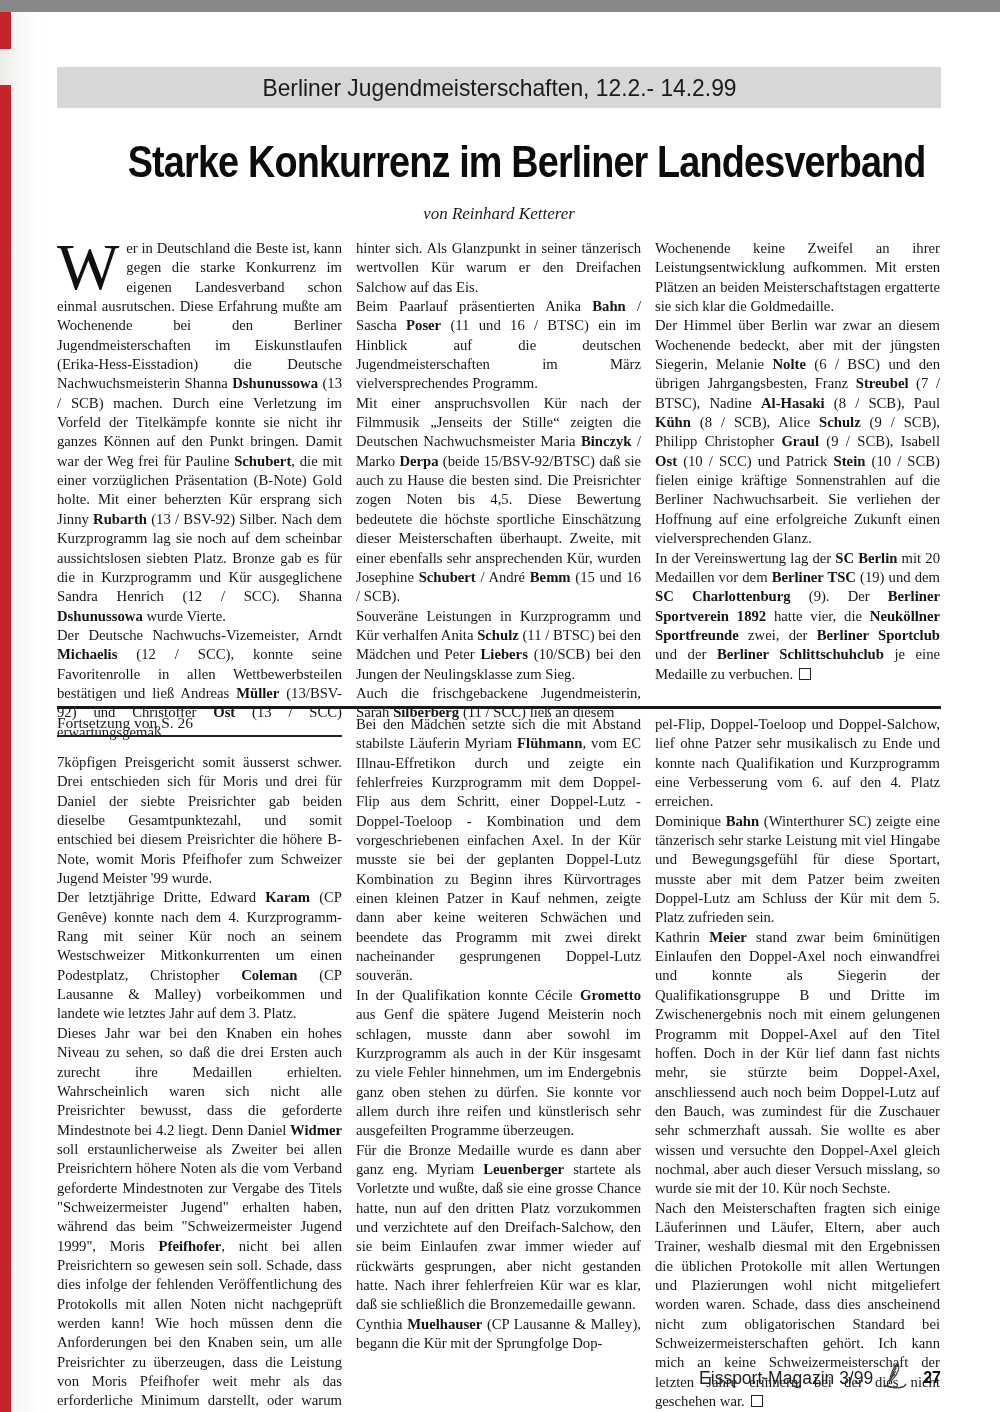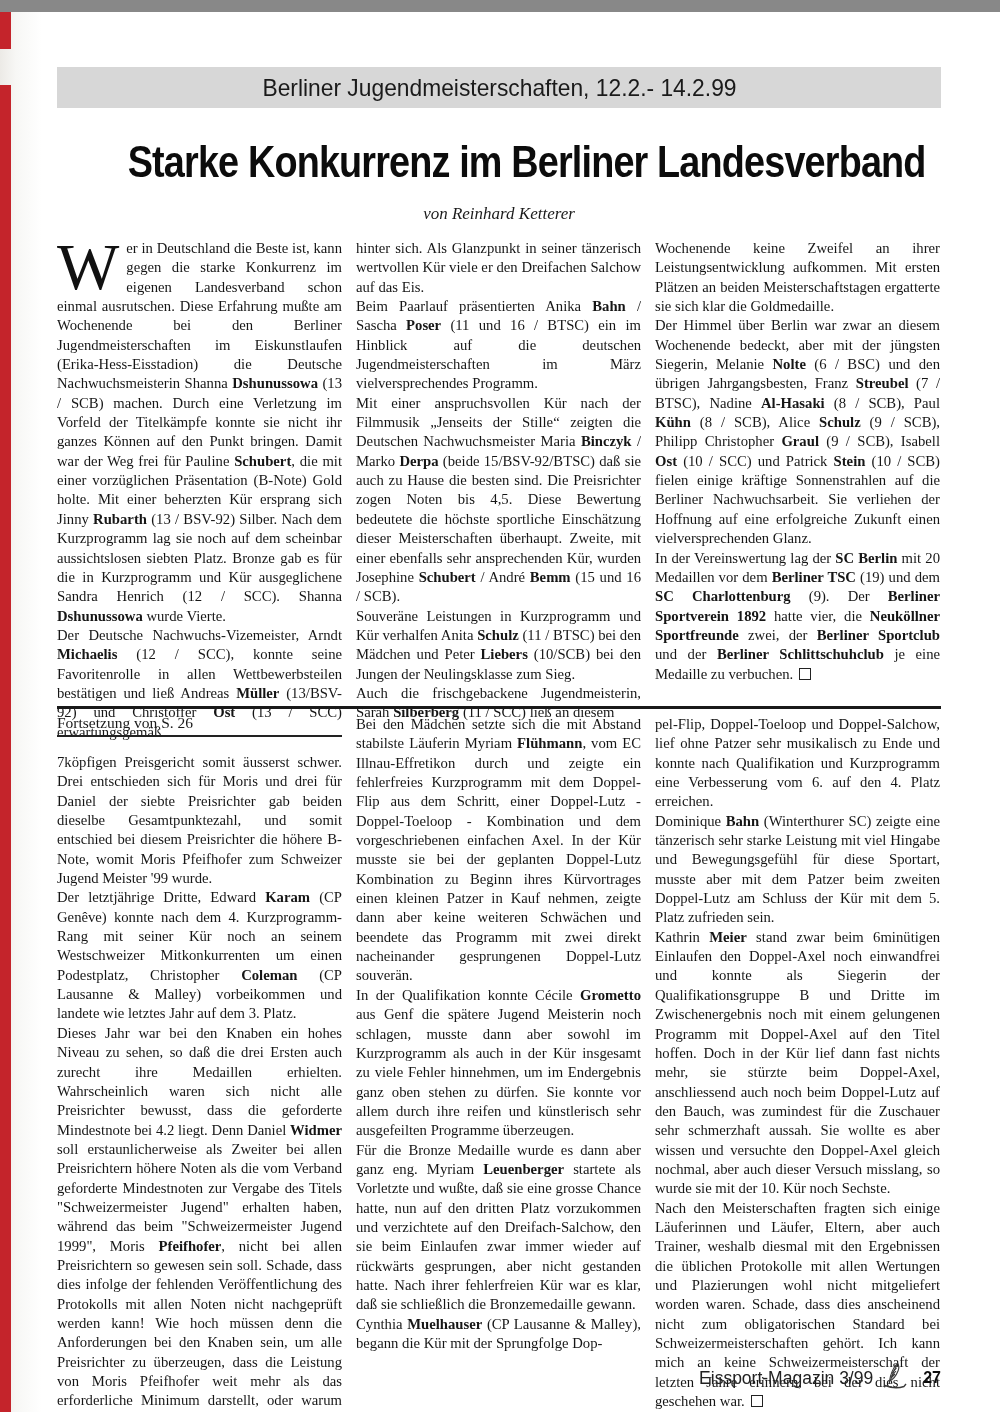--- a/index.html
+++ b/index.html
@@ -55,21 +55,21 @@
   </div>
 
   <div class="headline">Starke Konkurrenz im Berliner Landesverband</div>
   <div class="byline">von Reinhard Ketterer</div>
 
   <div class="col" style="left:57px;top:227px">
       <div class="para"><span class="dropcap">W</span>er in Deutschland die Beste ist, kann gegen die starke Konkurrenz im eigenen Landesverband schon einmal ausrutschen. Diese Erfahrung mußte am Wochenende bei den Berliner Jugendmeisterschaften im Eiskunstlaufen (Erika-Hess-Eisstadion) die Deutsche Nachwuchsmeisterin Shanna <b>Dshunussowa</b> (13 / SCB) machen. Durch eine Verletzung im Vorfeld der Titelkämpfe konnte sie nicht ihr ganzes Können auf den Punkt bringen. Damit war der Weg frei für Pauline <b>Schubert</b>, die mit einer vorzüglichen Präsentation (B-Note) Gold holte. Mit einer beherzten Kür ersprang sich Jinny <b>Rubarth</b> (13 / BSV-92) Silber. Nach dem Kurzprogramm lag sie noch auf dem scheinbar aussichtslosen siebten Platz. Bronze gab es für die in Kurzprogramm und Kür ausgeglichene Sandra Henrich (12 / SCC). Shanna <b>Dshunussowa</b> wurde Vierte.</div>
       <div class="para">Der Deutsche Nachwuchs-Vizemeister, Arndt <b>Michaelis</b> (12 / SCC), konnte seine Favoritenrolle in allen Wettbewerbsteilen bestätigen und ließ Andreas <b>Müller</b> (13/BSV-92) und Christoffer <b>Ost</b> (13 / SCC) erwartungsgemäß</div>
     </div>
   <div class="col" style="left:356px;top:227px">
-      <div class="para">hinter sich. Als Glanzpunkt in seiner tänzerisch wertvollen Kür viele er den Dreifachen Salchow auf das Eis.</div>
+      <div class="para">hinter sich. Als Glanzpunkt in seiner tänzerisch wertvollen Kür warum er den Dreifachen Salchow auf das Eis.</div>
       <div class="para">Beim Paarlauf präsentierten Anika <b>Bahn</b> / Sascha <b>Poser</b> (11 und 16 / BTSC) ein im Hinblick auf die deutschen Jugendmeisterschaften im März vielversprechendes Programm.</div>
       <div class="para">Mit einer anspruchsvollen Kür nach der Filmmusik „Jenseits der Stille“ zeigten die Deutschen Nachwuchsmeister Maria <b>Binczyk</b> / Marko <b>Derpa</b> (beide 15/BSV-92/BTSC) daß sie auch zu Hause die besten sind. Die Preisrichter zogen Noten bis 4,5. Diese Bewertung bedeutete die höchste sportliche Einschätzung dieser Meisterschaften überhaupt. Zweite, mit einer ebenfalls sehr ansprechenden Kür, wurden Josephine <b>Schubert</b> / André <b>Bemm</b> (15 und 16 / SCB).</div>
       <div class="para">Souveräne Leistungen in Kurzprogramm und Kür verhalfen Anita <b>Schulz</b> (11 / BTSC) bei den Mädchen und Peter <b>Liebers</b> (10/SCB) bei den Jungen der Neulingsklasse zum Sieg.</div>
       <div class="para">Auch die frischgebackene Jugendmeisterin, Sarah <b>Silberberg</b> (11 / SCC) ließ an diesem</div>
     </div>
   <div class="col" style="left:655px;top:227px">
       <div class="para">Wochenende keine Zweifel an ihrer Leistungsentwicklung aufkommen. Mit ersten Plätzen an beiden Meisterschaftstagen ergatterte sie sich klar die Goldmedaille.</div>
       <div class="para">Der Himmel über Berlin war zwar an diesem Wochenende bedeckt, aber mit der jüngsten Siegerin, Melanie <b>Nolte</b> (6 / BSC) und den übrigen Jahrgangsbesten, Franz <b>Streubel</b> (7 / BTSC), Nadine <b>Al-Hasaki</b> (8 / SCB), Paul <b>Kühn</b> (8 / SCB), Alice <b>Schulz</b> (9 / SCB), Philipp Christopher <b>Graul</b> (9 / SCB), Isabell <b>Ost</b> (10 / SCC) und Patrick <b>Stein</b> (10 / SCB) fielen einige kräftige Sonnenstrahlen auf die Berliner Nachwuchsarbeit. Sie verliehen der Hoffnung auf eine erfolgreiche Zukunft einen vielversprechenden Glanz.</div>
       <div class="para">In der Vereinswertung lag der <b>SC Berlin</b> mit 20 Medaillen vor dem <b>Berliner TSC</b> (19) und dem <b>SC Charlottenburg</b> (9). Der <b>Berliner Sportverein 1892</b> hatte vier, die <b>Neuköllner Sportfreunde</b> zwei, der <b>Berliner Sportclub</b> und der <b>Berliner Schlittschuhclub</b> je eine Medaille zu verbuchen.<span class="endsq"></span></div>
     </div>

